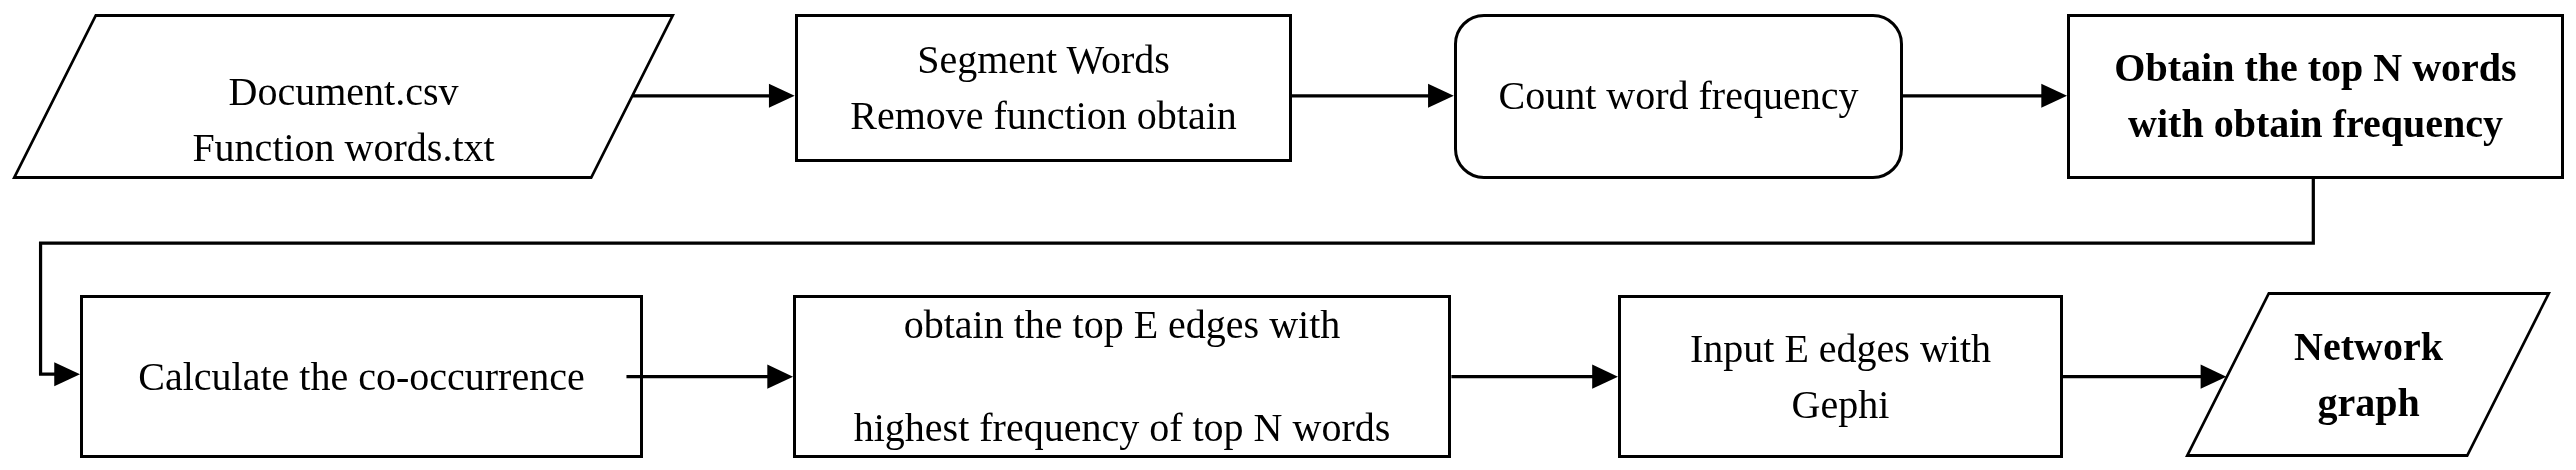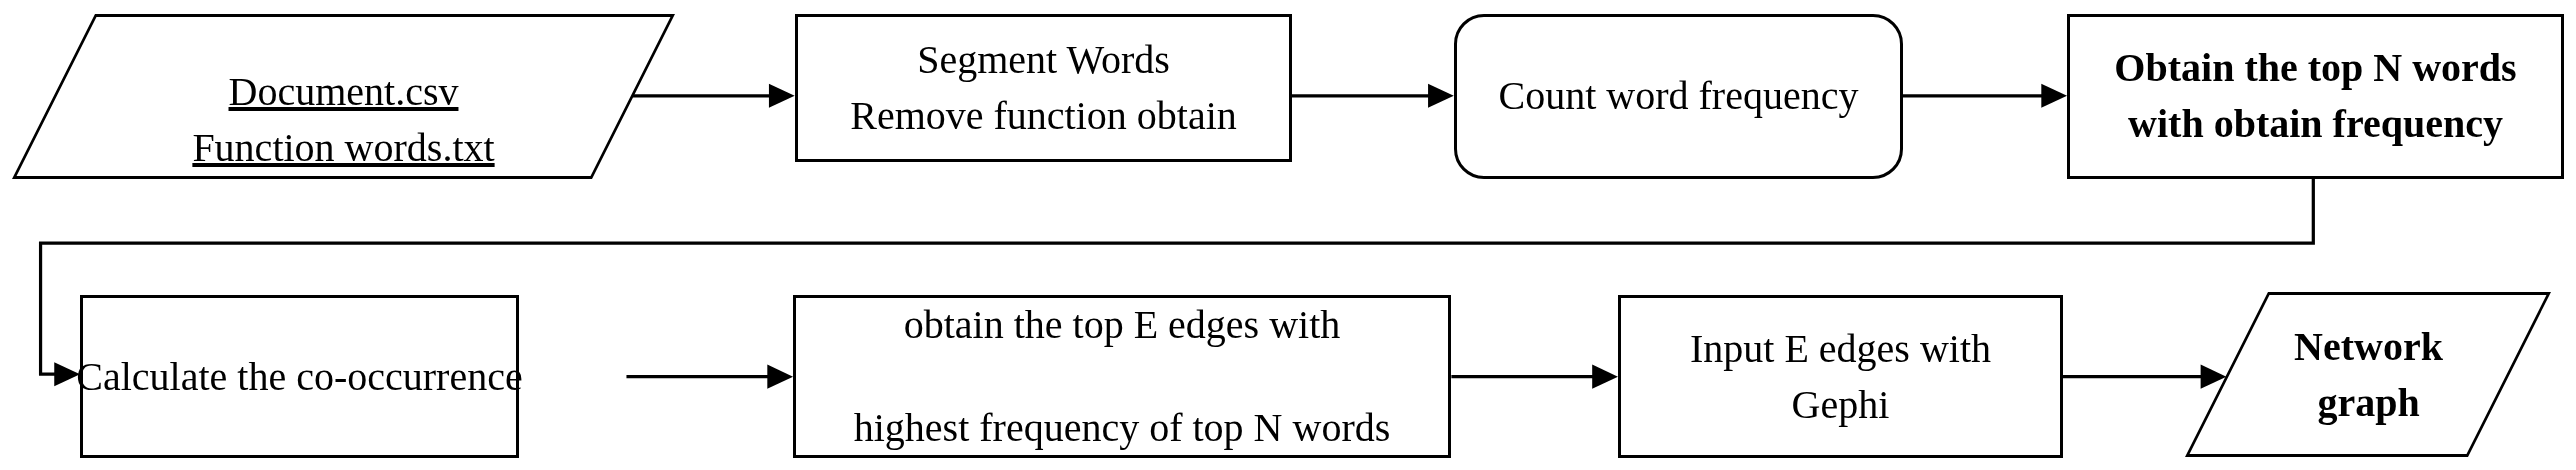--- a/index.html
+++ b/index.html
@@ -49,25 +49,25 @@
     position: absolute;
     left: 0; top: 0;
     width: 2576px; height: 470px;
     pointer-events: none;
   }
   .arrows polyline, .arrows line { stroke: #000000; stroke-width: 4; fill: none; }
   .arrows polygon { fill: #000000; stroke: none; }
 
   
   #n1-shape { left: 95px; top: 13.7px;  width: 580px; height: 165px; }
-  #n1-text  { left: 12px;  top: 13.7px;  width: 663px; height: 212px; text-decoration: underline; }
+  #n1-text  { left: 12px;  top: 13.7px;  width: 663px; height: 212px; }
   #n2       { left: 795px; top: 13.7px;  width: 497px; height: 148px; }
   #n3       { left: 1454px; top: 13.7px; width: 449px; height: 165px; border-radius: 30px; }
   #n4       { left: 2067px; top: 13.7px; width: 497px; height: 165px; font-weight: bold; }
-  #n5       { left: 80px;  top: 295px; width: 439px; height: 163px; }
+  #n5       { left: 80px;  top: 295px; width: 563px; height: 163px; }
   #n6       { left: 793px; top: 295px; width: 658px; height: 163px; gap: 47px; }
   #n7       { left: 1618px; top: 295px; width: 445px; height: 163px; }
   #n8-shape { left: 2268px; top: 292px; width: 283px; height: 165px; }
   #n8-text  { left: 2186px; top: 292px; width: 365px; height: 165px; font-weight: bold; }
 </style>
 </head>
 <body>
 
 <div class="canvas">
 

